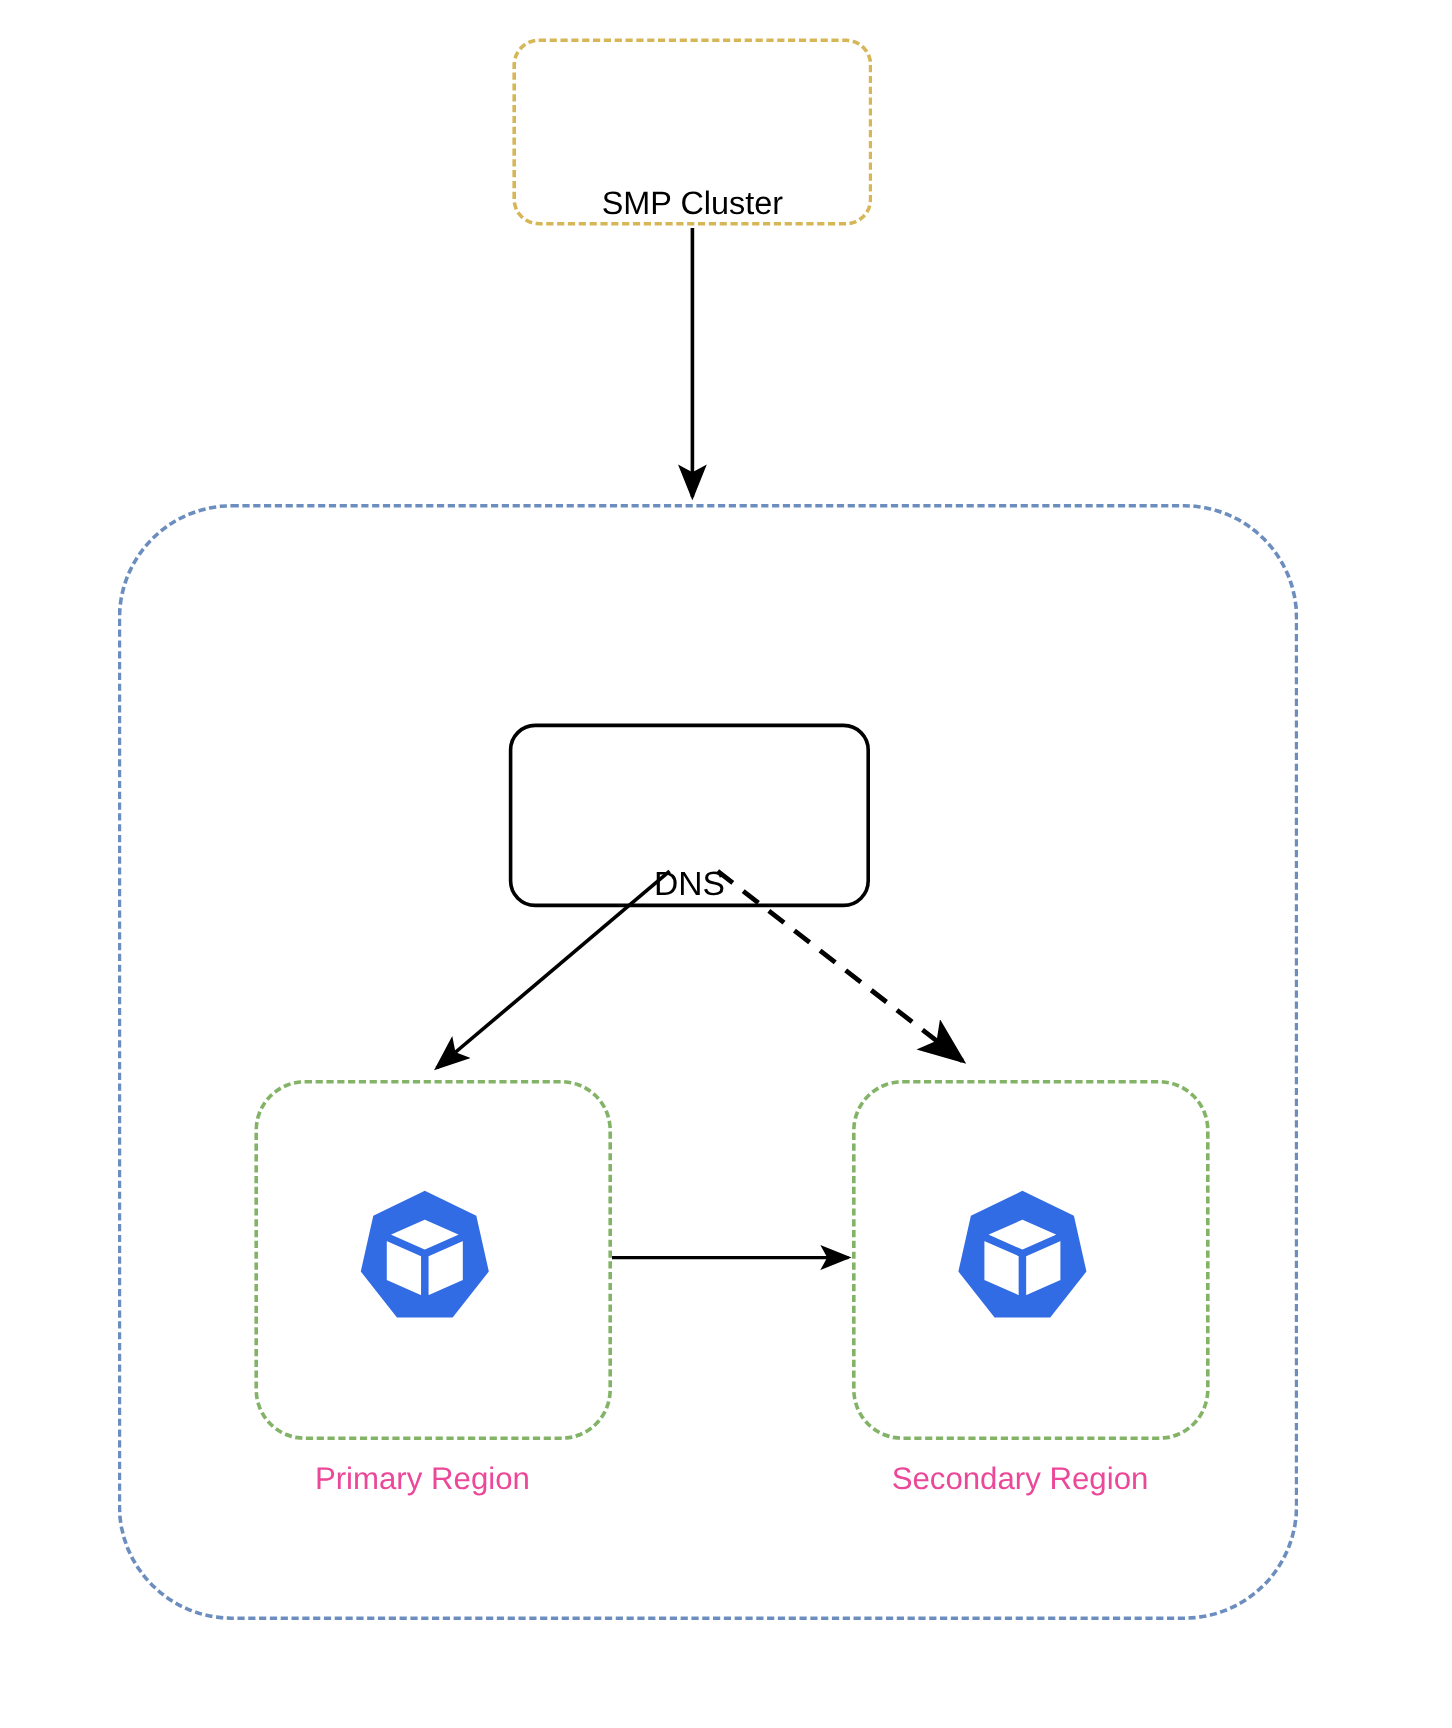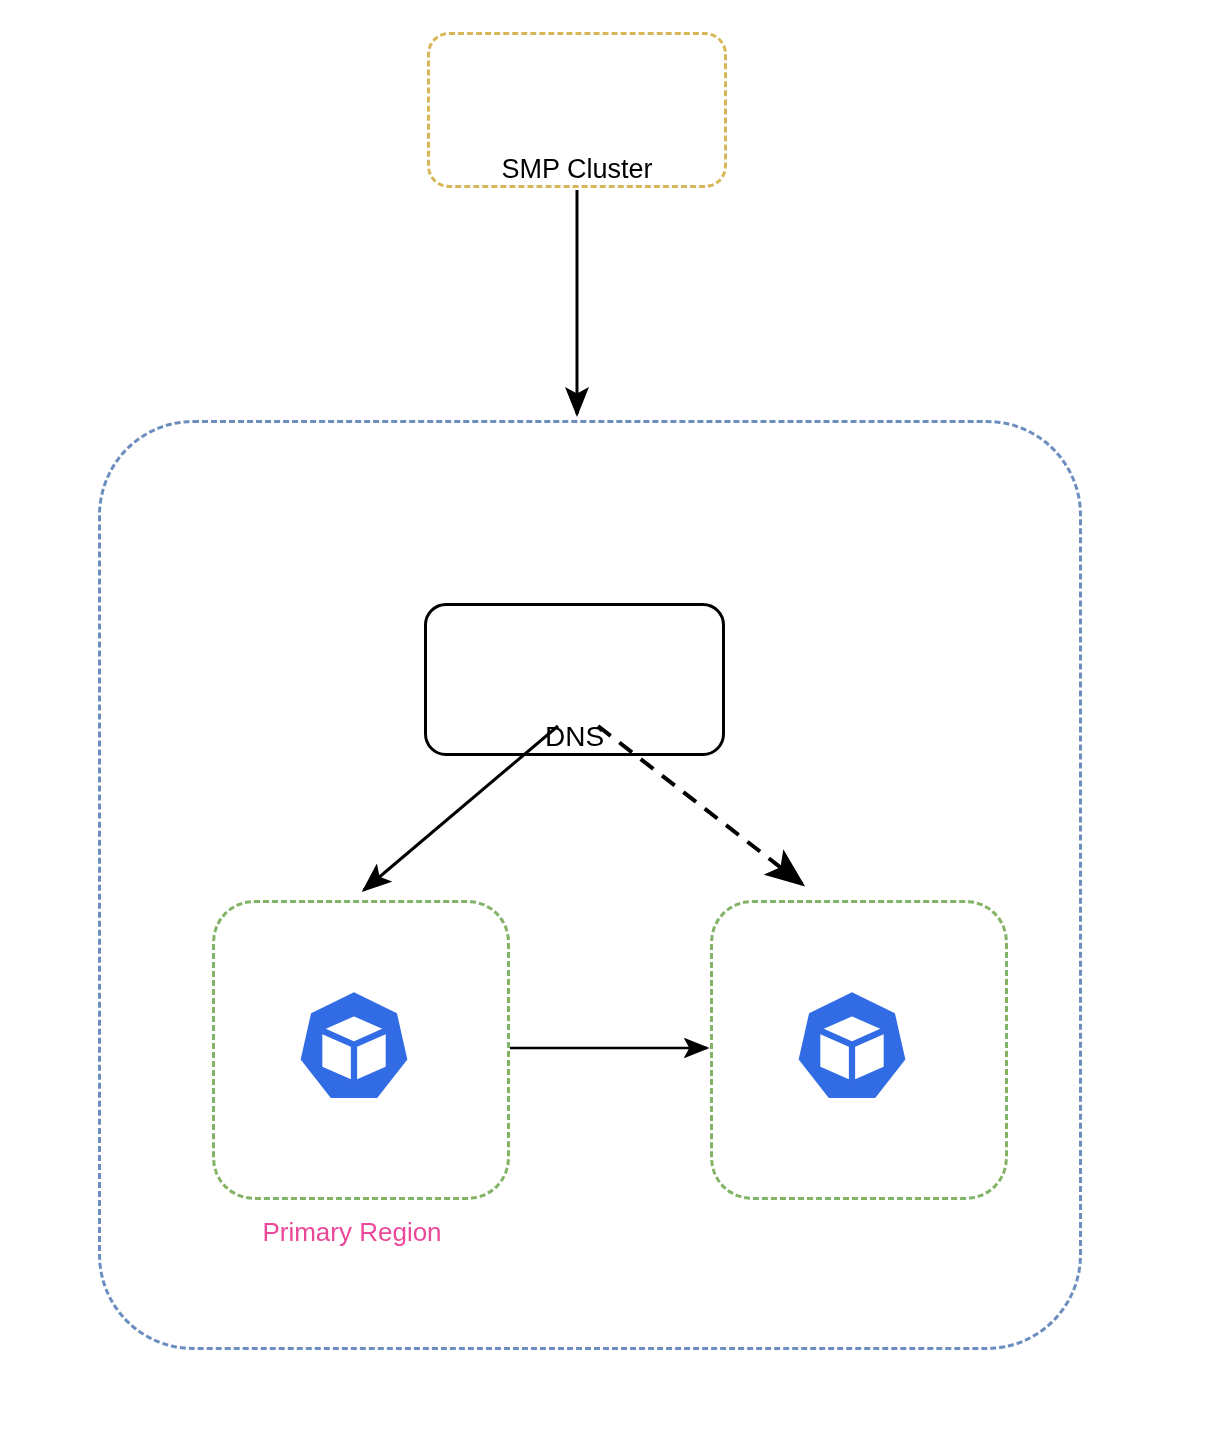--- a/index.html
+++ b/index.html
@@ -166,20 +166,21 @@
       </g>
       <g stroke="#326ce5" stroke-width="1.4" fill="none">
         <polygon points="50,22 76,33.5 50,45 24,33.5"></polygon>
         <polygon points="22,37 48,48.5 48,78 22,66.5"></polygon>
         <polygon points="78,37 52,48.5 52,78 78,66.5"></polygon>
       </g>
     </svg>
   </div>
 
   <div class="label-text region-caption" id="primary-region-caption">Primary Region</div>
+  <div class="label-text region-caption" id="secondary-region-caption">Secondary Region</div>
 
   <svg class="svg-layer" viewBox="0 0 1210 1440">
     <defs>
       <marker id="arrowhead" markerWidth="10" markerHeight="8" refX="9" refY="4" orient="auto" markerUnits="strokeWidth">
         <path d="M0,0 L10,4 L0,8 L2.2,4 Z" fill="#000000"></path>
       </marker>
     </defs>
 
     <line x1="577" y1="190" x2="577" y2="414" stroke="#000000" stroke-width="3" marker-end="url(#arrowhead)"></line>
 

